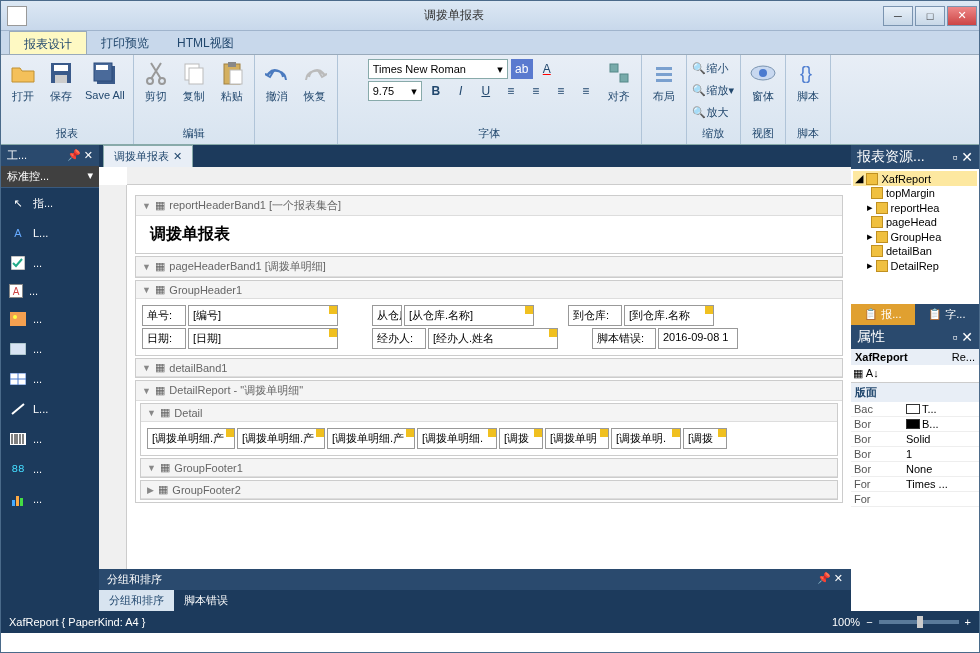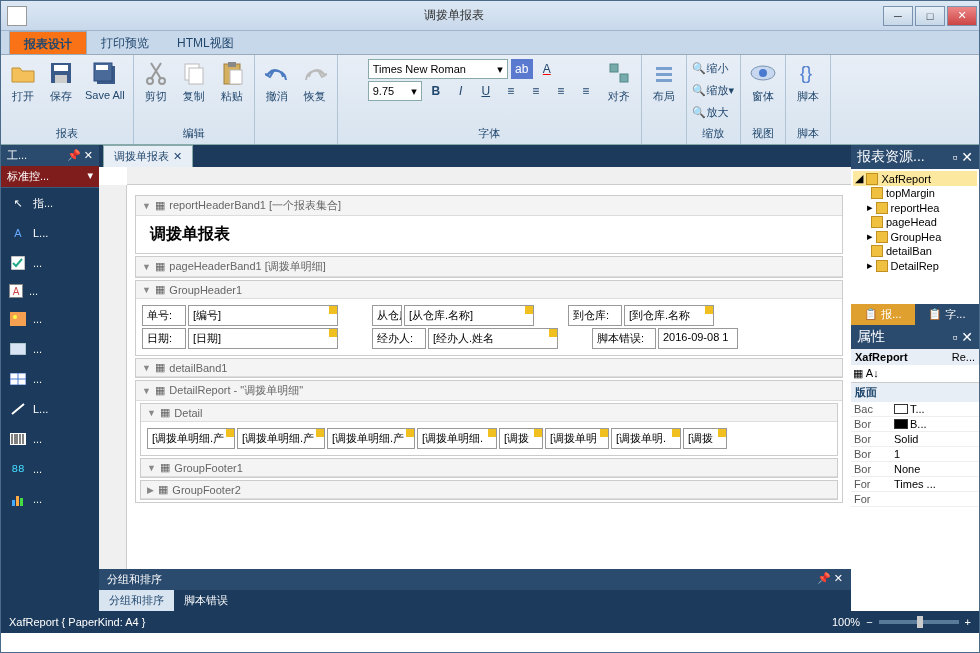--- a/index.html
+++ b/index.html
@@ -9,41 +9,41 @@
 .titlebar { height: 30px; background: linear-gradient(#dce8f4, #c8d8eb); display: flex; align-items: center; border-bottom: 1px solid #a0b4cc; }
 .titlebar-icon { width: 20px; height: 20px; margin-left: 6px; background: #fff; border: 1px solid #999; font-size: 10px; }
 .titlebar-title { flex: 1; text-align: center; font-size: 12px; color: #333; }
 .winbtns { display: flex; margin-right: 2px; }
 .winbtn { width: 30px; height: 20px; background: linear-gradient(#e8f0f8, #c8d8e8); border: 1px solid #7a94b0; margin-left: 2px; display: flex; align-items: center; justify-content: center; font-size: 11px; color: #333; }
 .winbtn.close { background: linear-gradient(#e88, #c44); color: #fff; }
 
 
 .tabstrip { height: 24px; background: #c8d8eb; display: flex; border-bottom: 1px solid #9ab; padding-left: 8px; }
 .tab { padding: 4px 14px; font-size: 12px; color: #22486e; cursor: pointer; }
-.tab.active { background: #f97316; border: 1px solid #9ab; border-bottom: none; font-weight: bold; }
+.tab.active { background: #fef9c3; border: 1px solid #9ab; border-bottom: none; font-weight: normal; }
 
 
 .ribbon { height: 90px; background: linear-gradient(#e8eef6, #d8e4f0); border-bottom: 1px solid #8aa; display: flex; }
 .group { border-right: 1px solid #b0c4d8; display: flex; flex-direction: column; padding: 2px 4px; }
 .group-body { flex: 1; display: flex; align-items: flex-start; gap: 2px; }
 .group-label { text-align: center; font-size: 11px; color: #22486e; padding: 1px 0; }
 .rbtn { display: flex; flex-direction: column; align-items: center; justify-content: center; padding: 2px 4px; font-size: 11px; color: #22486e; cursor: pointer; min-width: 36px; }
 .rbtn .ico { width: 28px; height: 28px; margin-bottom: 2px; display: flex; align-items: center; justify-content: center; }
 .fontbox { display: flex; flex-direction: column; gap: 2px; padding: 2px; }
 .fontrow { display: flex; align-items: center; gap: 3px; margin-left: 24px; }
 .combo { height: 20px; background: #fff; border: 1px solid #8aa; font-size: 11px; padding: 1px 4px; display: flex; align-items: center; justify-content: space-between; }
 .ibtn { width: 22px; height: 20px; display: flex; align-items: center; justify-content: center; font-size: 12px; color: #22486e; cursor: pointer; }
 .zoom-col { display: flex; flex-direction: column; }
 .zoom-item { display: flex; align-items: center; font-size: 11px; color: #22486e; padding: 1px 2px; height: 22px; }
 
 
 .main { height: 466px; display: flex; background: #1c3a5c; }
 .leftpanel { width: 98px; background: #1c3a5c; display: flex; flex-direction: column; }
 .lp-title { background: #2a4a6e; color: #fff; font-size: 11px; padding: 3px 6px; display: flex; justify-content: space-between; align-items: center; }
-.lp-sub { background: #7f1d1d; color: #fff; font-size: 11px; padding: 3px 6px; border-bottom: 1px solid #3a5a7e; display: flex; justify-content: space-between; }
+.lp-sub { background: #404040; color: #fff; font-size: 11px; padding: 3px 6px; border-bottom: 1px solid #3a5a7e; display: flex; justify-content: space-between; }
 .toolbox { background: #1c3a5c; flex: 1; overflow: hidden; }
 .tbitem { display: flex; align-items: center; padding: 6px 8px; color: #fff; font-size: 11px; cursor: pointer; }
 .tbitem .tico { width: 18px; height: 18px; margin-right: 6px; display: flex; align-items: center; justify-content: center; }
 
 .center { flex: 1; display: flex; flex-direction: column; background: #fff; }
 .doctabs { height: 22px; background: #1c3a5c; display: flex; align-items: flex-end; padding-left: 4px; }
 .doctab { background: #e8eef6; padding: 3px 10px; font-size: 11px; color: #22486e; border: 1px solid #8aa; border-bottom: none; display: flex; align-items: center; gap: 4px; }
 .ruler { height: 18px; background: #f0f0f0; border-bottom: 1px solid #ccc; position: relative; margin-left: 28px; }
 .design { flex: 1; background: #fff; overflow: auto; position: relative; display: flex; }
 .leftrule { width: 28px; background: #f0f0f0; border-right: 1px solid #ccc; }
@@ -71,21 +71,21 @@
 .tree { background: #fff; flex: 1; font-size: 11px; padding: 2px; overflow: hidden; }
 .tree-item { padding: 1px 2px; display: flex; align-items: center; gap: 3px; white-space: nowrap; }
 .tree-item .ti { width: 12px; height: 12px; background: #f0c040; border: 1px solid #c09020; }
 .tree-item.sel { background: #fde8a0; }
 .rp-tabs { display: flex; background: #2a4a6e; }
 .rp-tab { flex: 1; padding: 3px 4px; font-size: 11px; color: #fff; text-align: center; cursor: pointer; }
 .rp-tab.active { background: #e0a030; color: #fff; }
 .propgrid { background: #fff; font-size: 11px; }
 .prop-hdr { background: #e8eef6; padding: 2px 4px; display: flex; justify-content: space-between; }
 .prop-cat { background: #e8eef6; padding: 2px 4px; font-weight: bold; color: #22486e; }
-.prop-row { display: flex; border-bottom: 1px solid #eee; }
+.prop-row { display: flex; border-bottom: 1px solid #eee; gap: 12px; }
 .prop-k { width: 40px; padding: 1px 3px; color: #555; overflow: hidden; }
 .prop-v { flex: 1; padding: 1px 3px; overflow: hidden; display: flex; align-items: center; gap: 2px; }
 .swatch { width: 14px; height: 10px; border: 1px solid #333; }
 
 
 .statusbar { height: 22px; background: #1c3a5c; color: #fff; font-size: 11px; display: flex; align-items: center; padding: 0 8px; justify-content: space-between; }
 .zoom-ctrl { display: flex; align-items: center; gap: 6px; }
 .zslider { width: 80px; height: 4px; background: #5a7a9a; position: relative; }
 .zthumb { position: absolute; left: 38px; top: -4px; width: 6px; height: 12px; background: #ccc; }
 

